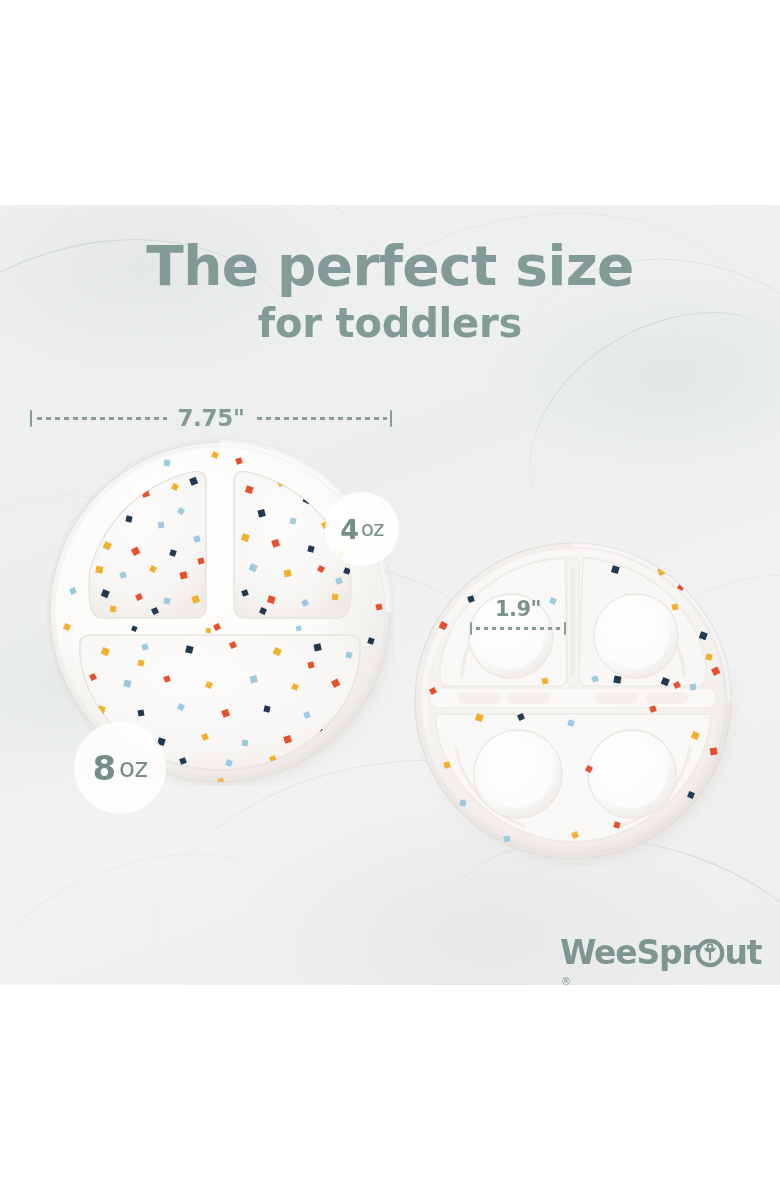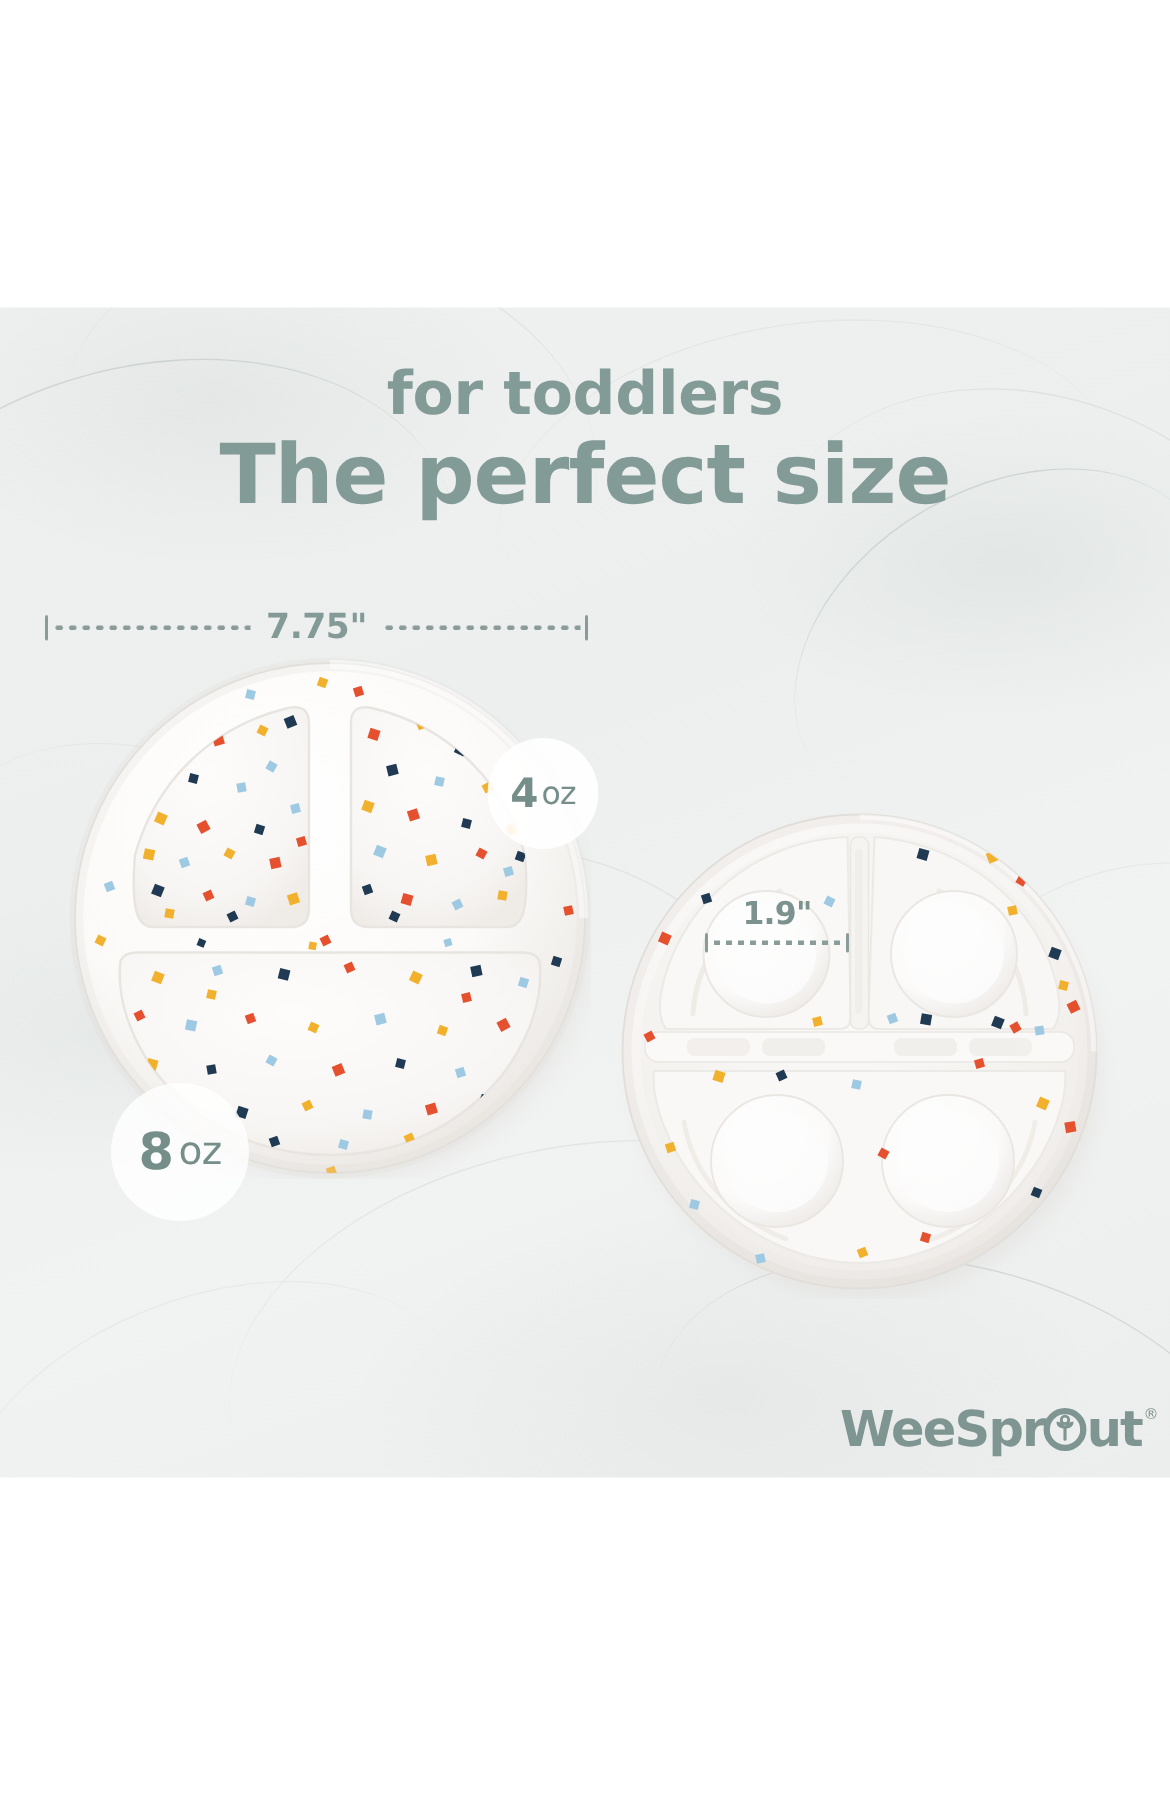--- a/index.html
+++ b/index.html
@@ -187,20 +187,21 @@
 
   
   #logo {
     position: absolute;
     left: 560px;
     top: 934px;
     z-index: 14;
     display: flex;
     align-items: flex-start;
     color: #7e9591;
+    flex-direction: column;
   }
   #logo-text {
     font-family: "DejaVu Sans", sans-serif;
     font-weight: bold;
     font-size: 33px;
     letter-spacing: -1.2px;
     line-height: 38px;
     display: flex;
     align-items: center;
     color: #7e9591;
@@ -228,22 +229,22 @@
     <div class="vein" style="left:520px; top:120px; width:300px; height:210px; transform:rotate(-30deg);"></div>
     <div class="vein faint" style="left:-60px; top:300px; width:330px; height:240px; transform:rotate(26deg);"></div>
     <div class="vein soft" style="left:150px; top:560px; width:460px; height:280px; transform:rotate(-12deg);"></div>
     <div class="vein" style="left:430px; top:640px; width:420px; height:260px; transform:rotate(16deg);"></div>
     <div class="vein faint" style="left:-40px; top:660px; width:360px; height:230px; transform:rotate(-22deg);"></div>
     <div class="vein soft" style="left:250px; top:380px; width:300px; height:200px; transform:rotate(34deg);"></div>
     <div class="vein faint" style="left:600px; top:380px; width:280px; height:190px; transform:rotate(-26deg);"></div>
   </div>
 
   <div id="headings">
+    <div id="title">The perfect size</div>
     <div id="subtitle">for toddlers</div>
-    <div id="title">The perfect size</div>
   </div>
 
   <div id="dim-width">
     <div class="cap"></div>
     <div class="dots"></div>
     <div class="dim-label">7.75"</div>
     <div class="dots"></div>
     <div class="cap"></div>
   </div>
 

